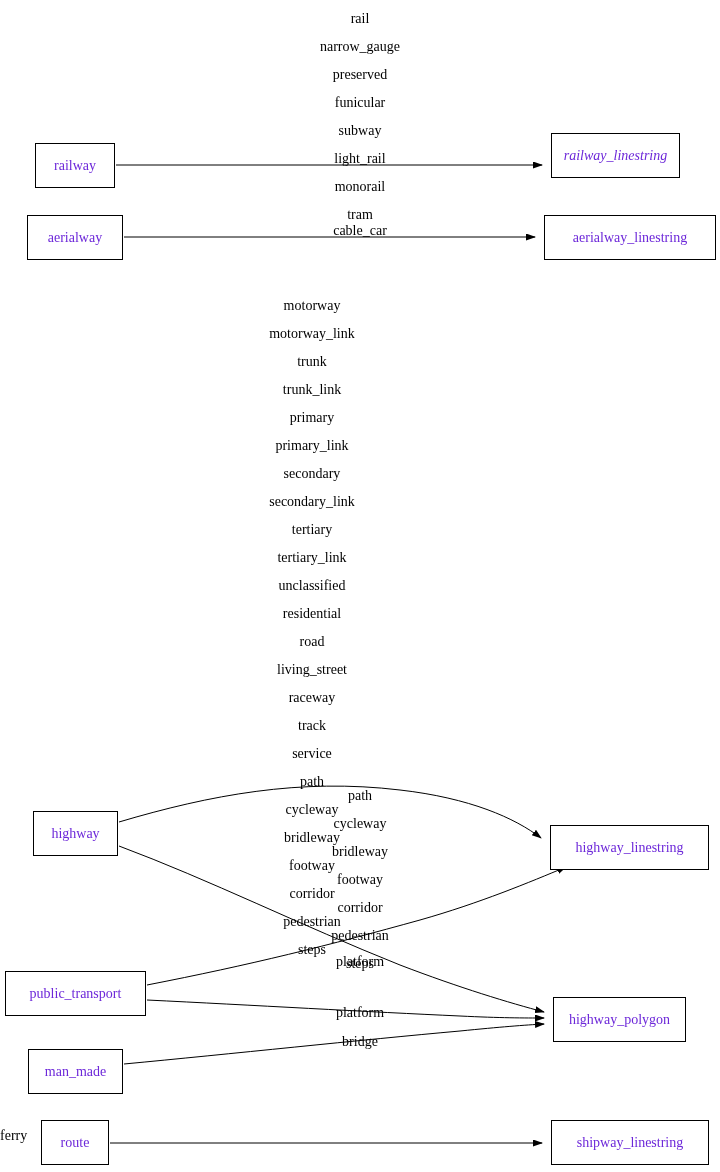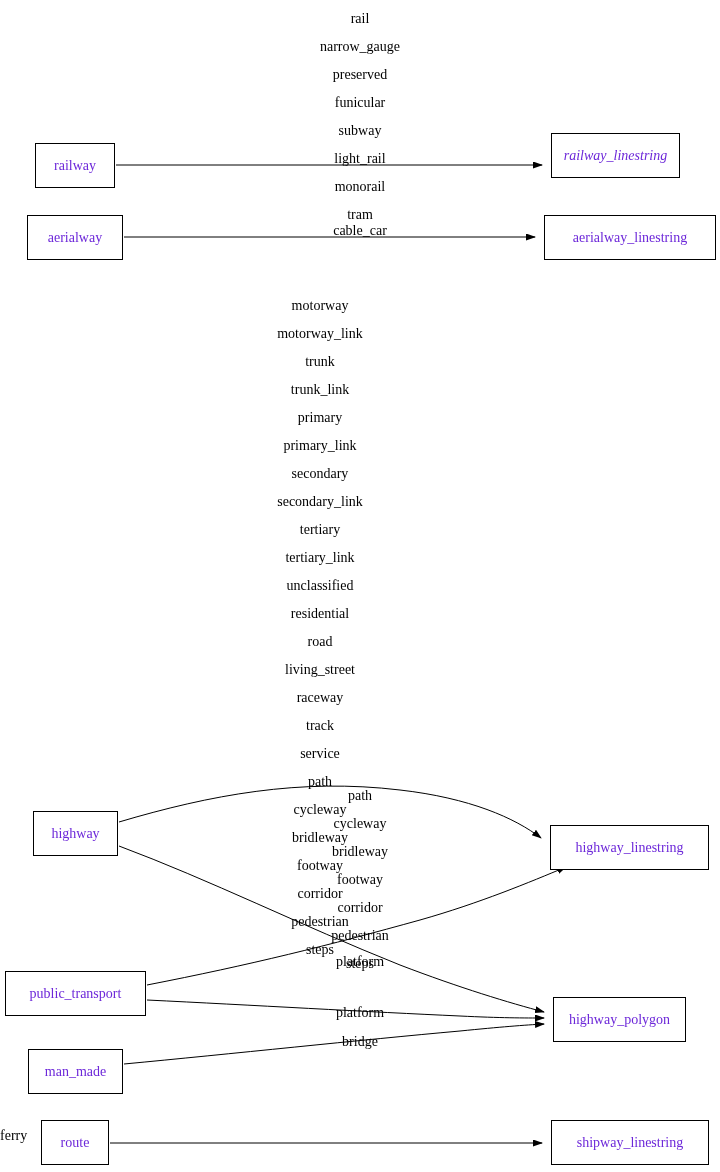--- a/index.html
+++ b/index.html
@@ -105,21 +105,21 @@
   <div id="label-layer">
       <div class="edge-label" style="left: 0px; top: 5px; width: 720px; text-align: center;">rail
 narrow_gauge
 preserved
 funicular
 subway
 light_rail
 monorail
 tram</div>
       <div class="edge-label" style="left: 0px; top: 217px; width: 720px; text-align: center;">cable_car</div>
-      <div class="edge-label" style="left: 0px; top: 292px; width: 624px; text-align: center; margin-left: 8px;">motorway
+      <div class="edge-label" style="left: 0px; top: 292px; width: 624px; text-align: center;">motorway
 motorway_link
 trunk
 trunk_link
 primary
 primary_link
 secondary
 secondary_link
 tertiary
 tertiary_link
 unclassified

